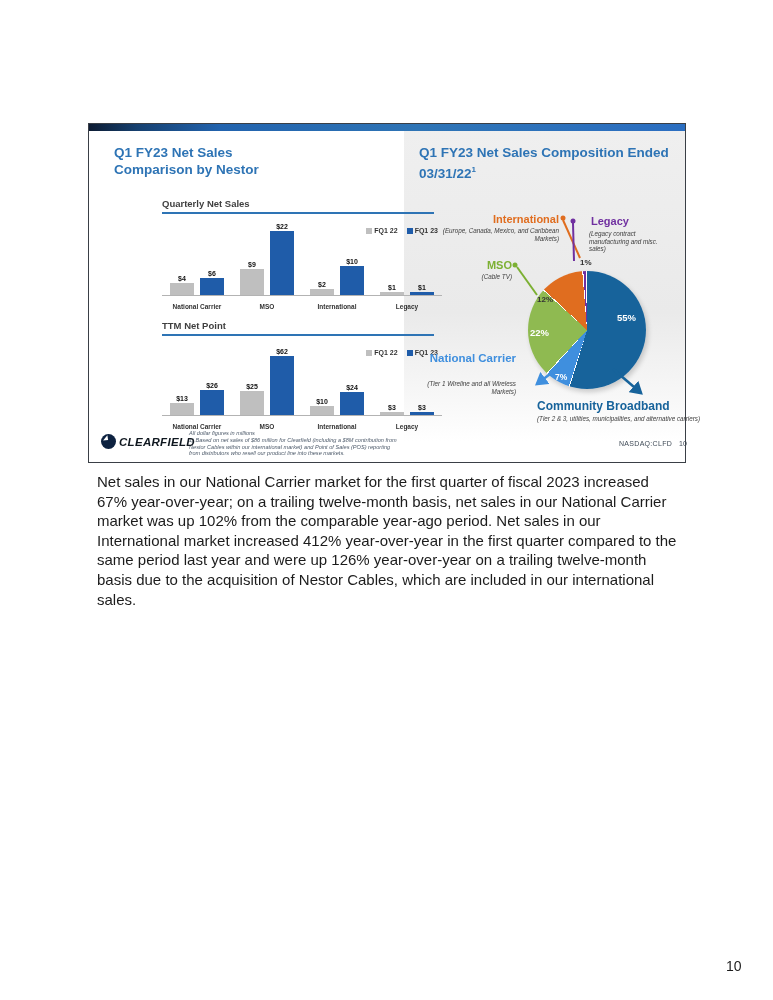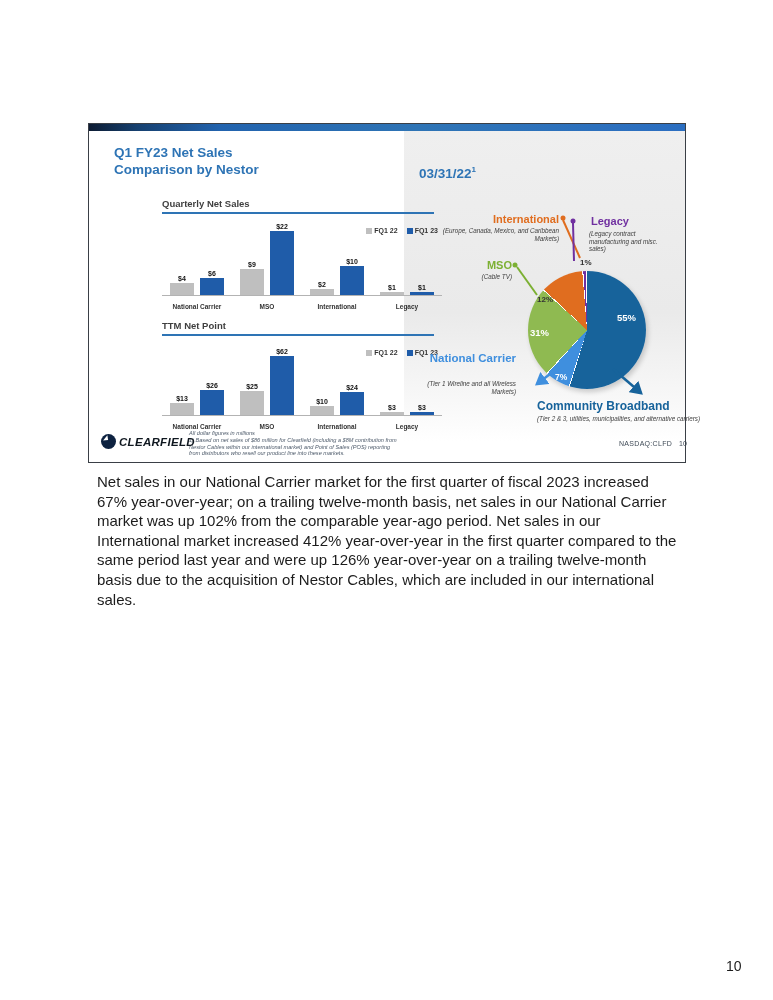--- a/index.html
+++ b/index.html
@@ -210,41 +210,41 @@
 
     <div class="logo">
       <svg width="15" height="15" viewBox="0 0 16 16">
         <circle cx="8" cy="8" r="8" fill="#0d2240"></circle>
         <path d="M2.2,6.8 L6.8,1.2 L7.6,6.4 Z" fill="#ffffff"></path>
       </svg>
       <span class="logo-text">CLEARFIELD</span>
     </div>
 
     <div class="slide-title rt">
-      <br>
+      <span>Q1 FY23 Net Sales Composition Ended</span><br>
       <span>03/31/22</span><sup>1</sup>
     </div>
 
     <div class="callout intl-l">International</div>
     <div class="callout-sub intl-s">(Europe, Canada, Mexico, and Caribbean Markets)</div>
     <div class="callout leg-l">Legacy</div>
     <div class="callout-sub leg-s">(Legacy contract manufacturing and misc. sales)</div>
     <div class="callout mso-l">MSO</div>
     <div class="callout-sub mso-s">(Cable TV)</div>
     <div class="callout nc-l">National Carrier</div>
     <div class="callout-sub nc-s">(Tier 1 Wireline and all Wireless Markets)</div>
     <div class="callout cb-l">Community Broadband</div>
     <div class="callout-sub cb-s">(Tier 2 &amp; 3, utilities, municipalities, and alternative carriers)</div>
 
     <div class="out-pct pct12">12</div>
     <div class="out-pct pct1">1</div>
 
     <div class="pie" id="pie" style="background: conic-gradient(rgb(23, 99, 155) 0%, rgb(23, 99, 155) 54.7%, rgb(255, 255, 255) 54.7%, rgb(255, 255, 255) 55%, rgb(63, 143, 222) 55%, rgb(63, 143, 222) 61.7%, rgb(255, 255, 255) 61.7%, rgb(255, 255, 255) 62%, rgb(143, 186, 81) 62%, rgb(143, 186, 81) 86.7%, rgb(255, 255, 255) 86.7%, rgb(255, 255, 255) 87%, rgb(224, 109, 31) 87%, rgb(224, 109, 31) 98.7%, rgb(255, 255, 255) 98.7%, rgb(255, 255, 255) 99%, rgb(112, 48, 160) 99%, rgb(112, 48, 160) 99.7%, rgb(255, 255, 255) 99.7%, rgb(255, 255, 255) 100%);"></div>
     <div class="pie-pct pct55">55</div>
-    <div class="pie-pct pct25">31</div>
+    <div class="pie-pct pct25">22</div>
     <div class="pie-pct pct7">7</div>
 
     <svg class="lines" width="598" height="340">
       <defs>
         <marker id="ah-lb" markerWidth="6" markerHeight="6" refX="4" refY="3" orient="auto">
           <path d="M0,0 L5,3 L0,6 Z" fill="#3f8fde"></path>
         </marker>
         <marker id="ah-db" markerWidth="6" markerHeight="6" refX="4" refY="3" orient="auto">
           <path d="M0,0 L5,3 L0,6 Z" fill="#17639b"></path>
         </marker>

